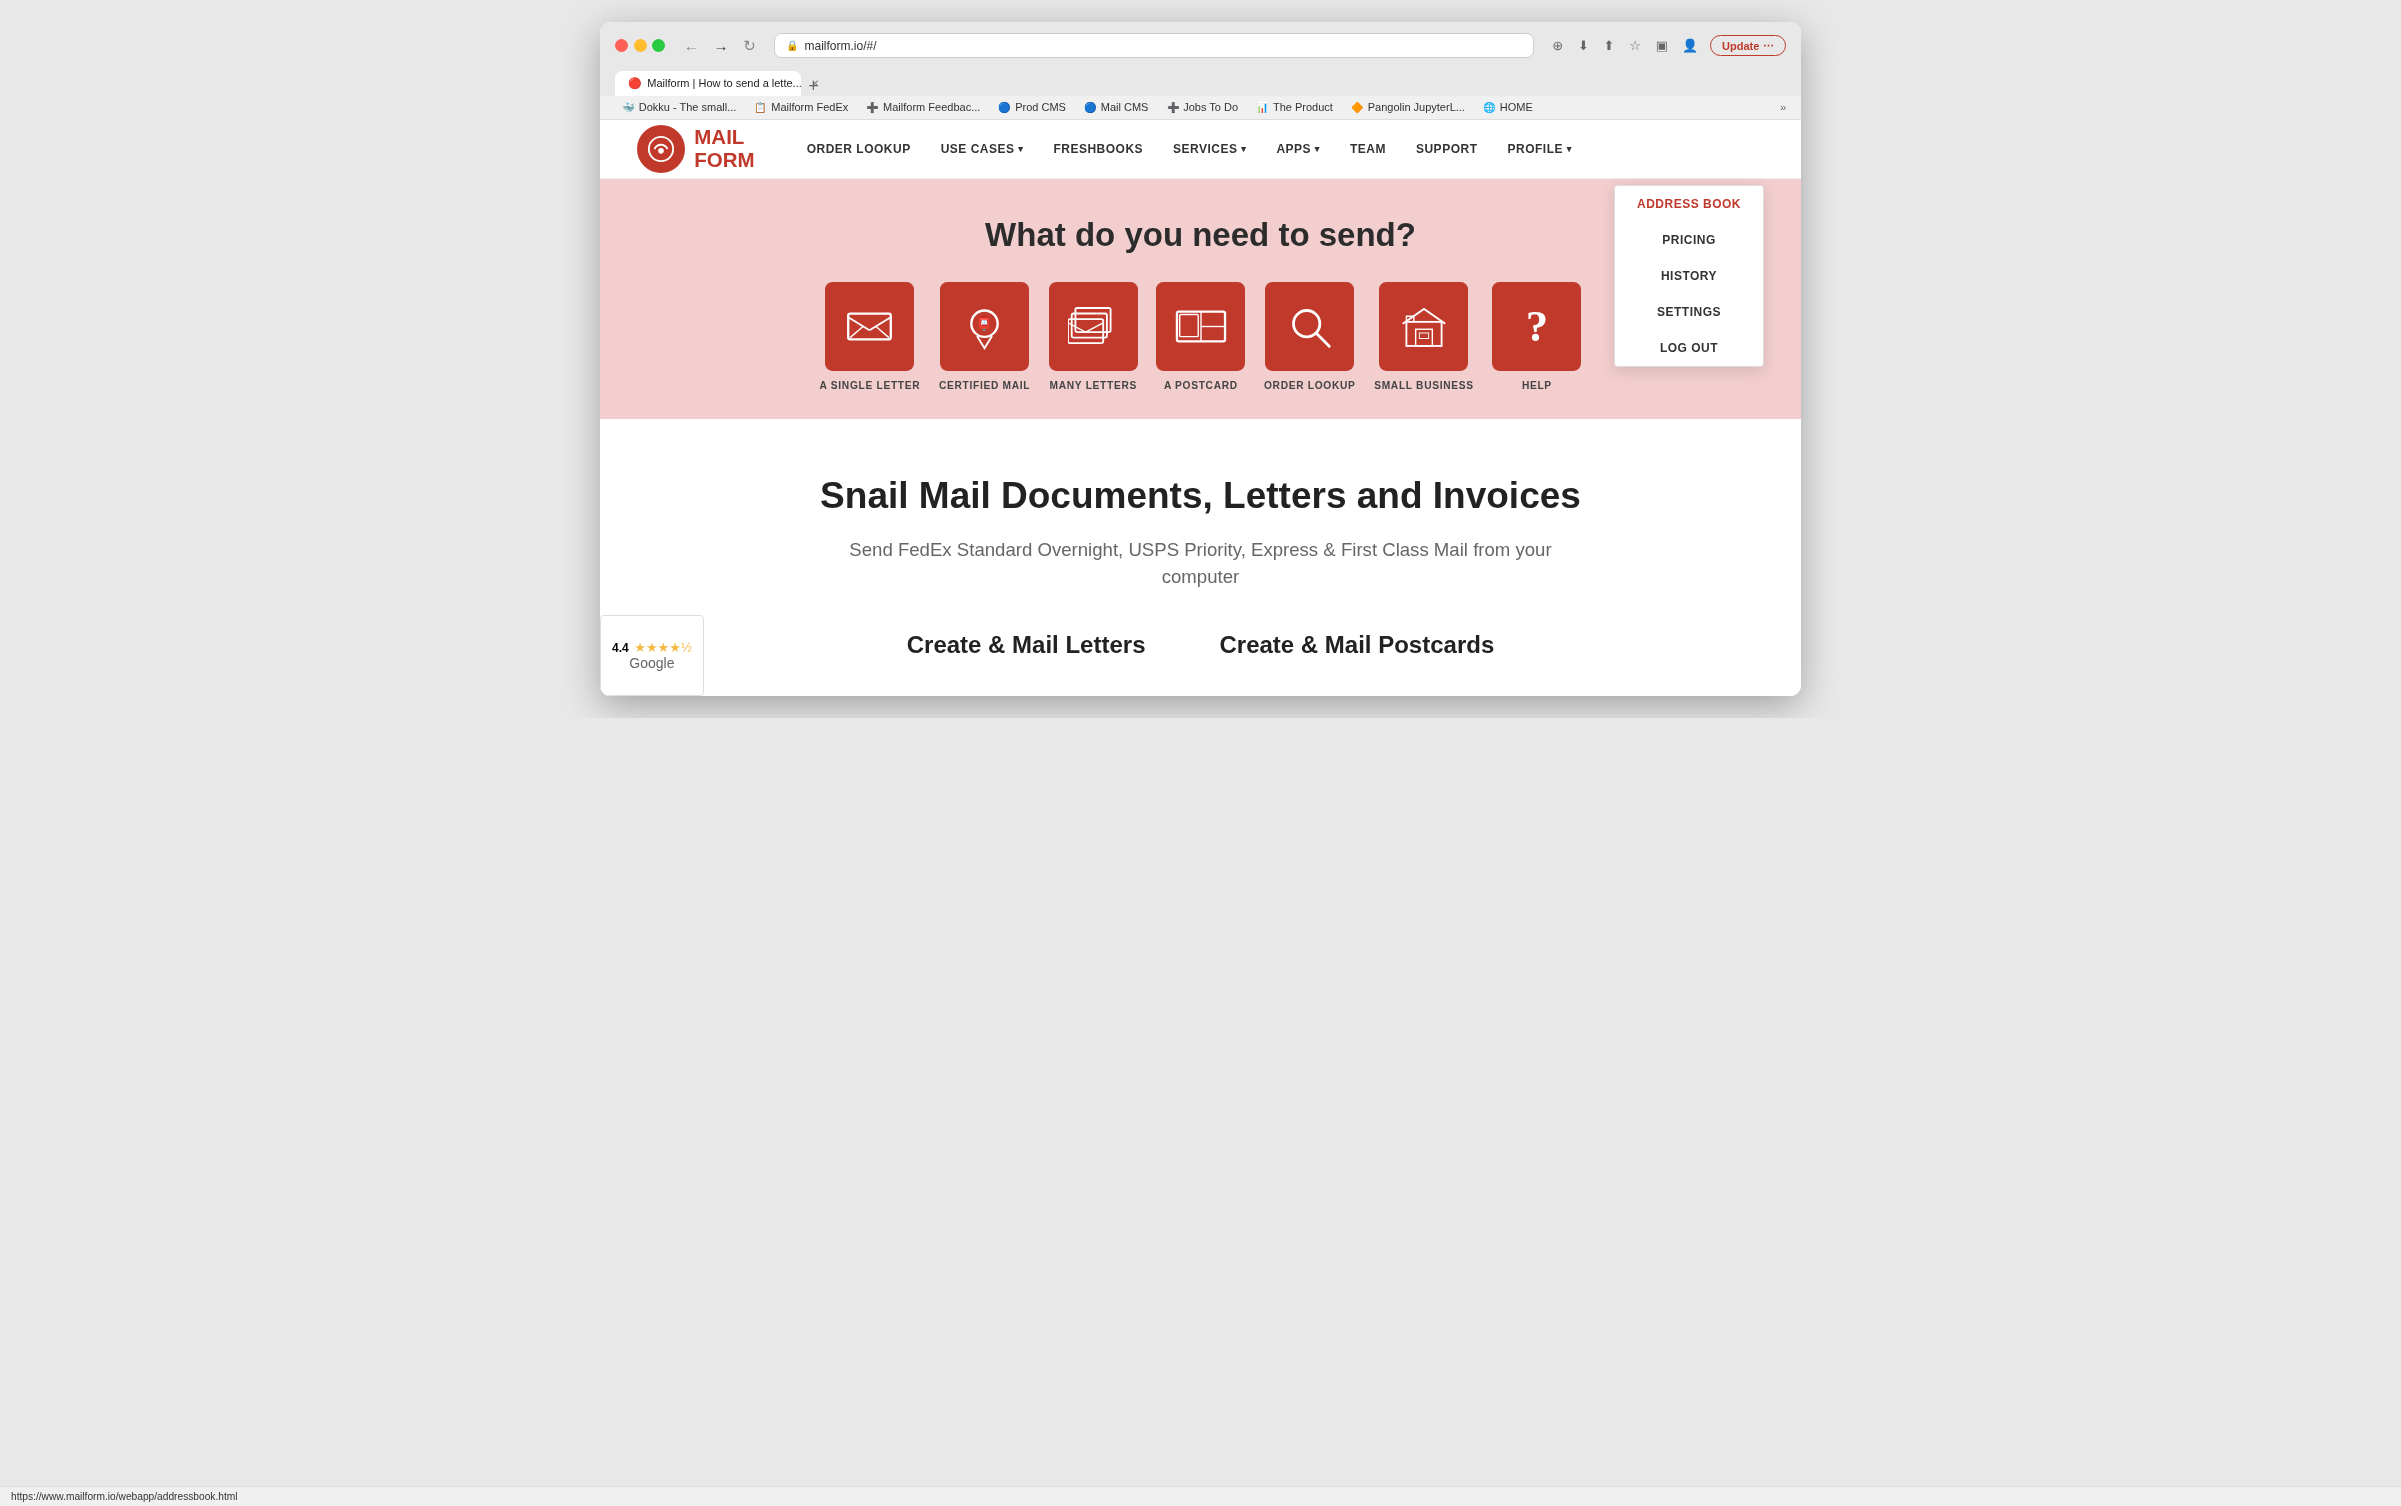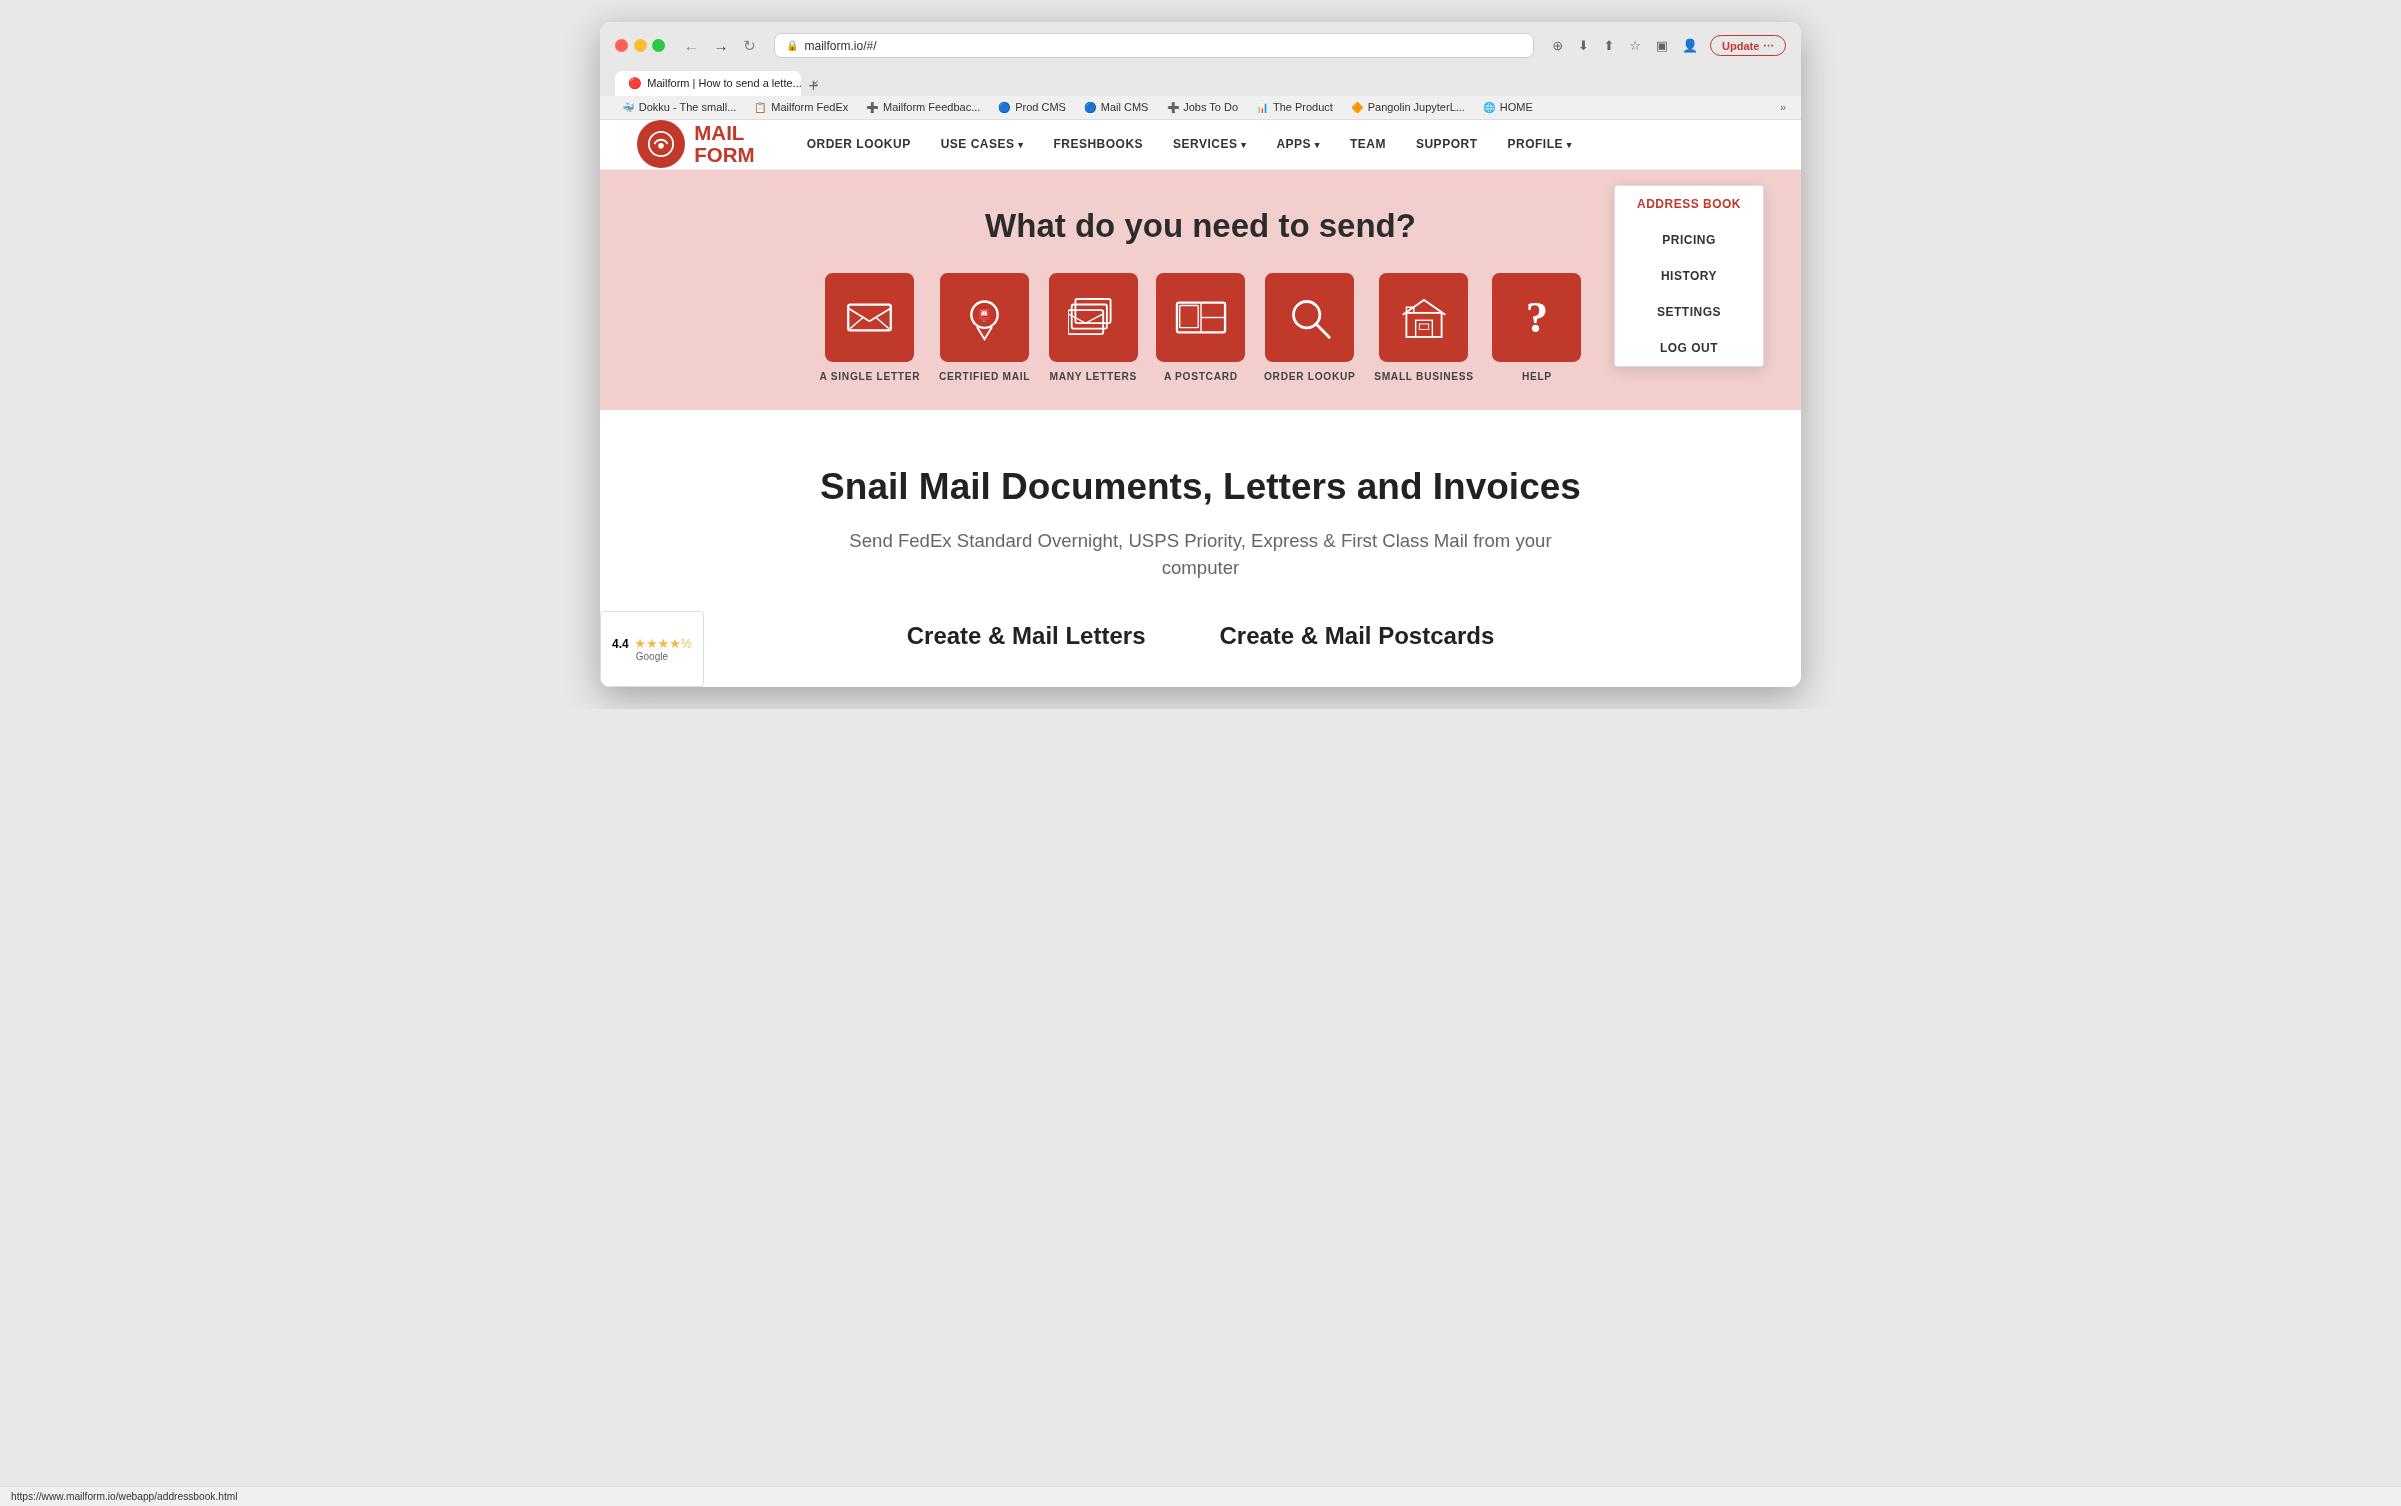--- a/index.html
+++ b/index.html
@@ -145,21 +145,21 @@
     
     .website {
       background: #fff;
     }
 
     
     .site-nav {
       display: flex;
       align-items: center;
       padding: 0 37px;
-      height: 50px;
+      height: 59px;
       border-bottom: 0.9px solid #eee;
       position: relative;
     }
     .logo-area {
       display: flex; align-items: center; gap: 9.3px;
       margin-right: 37px;
     }
     .logo-icon {
       width: 48px; height: 48px;
       background: #c0392b;
@@ -303,21 +303,21 @@
       left: 0;
       background: white;
       border: 0.9px solid #ddd;
       border-radius: 3.7px;
       padding: 24px 11px;
       display: flex;
       flex-direction: column;
       font-size: 11px;
     }
     .stars { color: #f4b942; font-size: 13px; }
-    .google-text { font-size: 10px; color: #666; }
+    .google-text { font-size: 14px; color: #666; }
   </style>
 </head>
 <body>
 
 <div class="browser-window">
 
   <div class="browser-titlebar">
     <div class="browser-controls">
       <div class="traffic-lights">
         <div class="traffic-light tl-red"></div>

